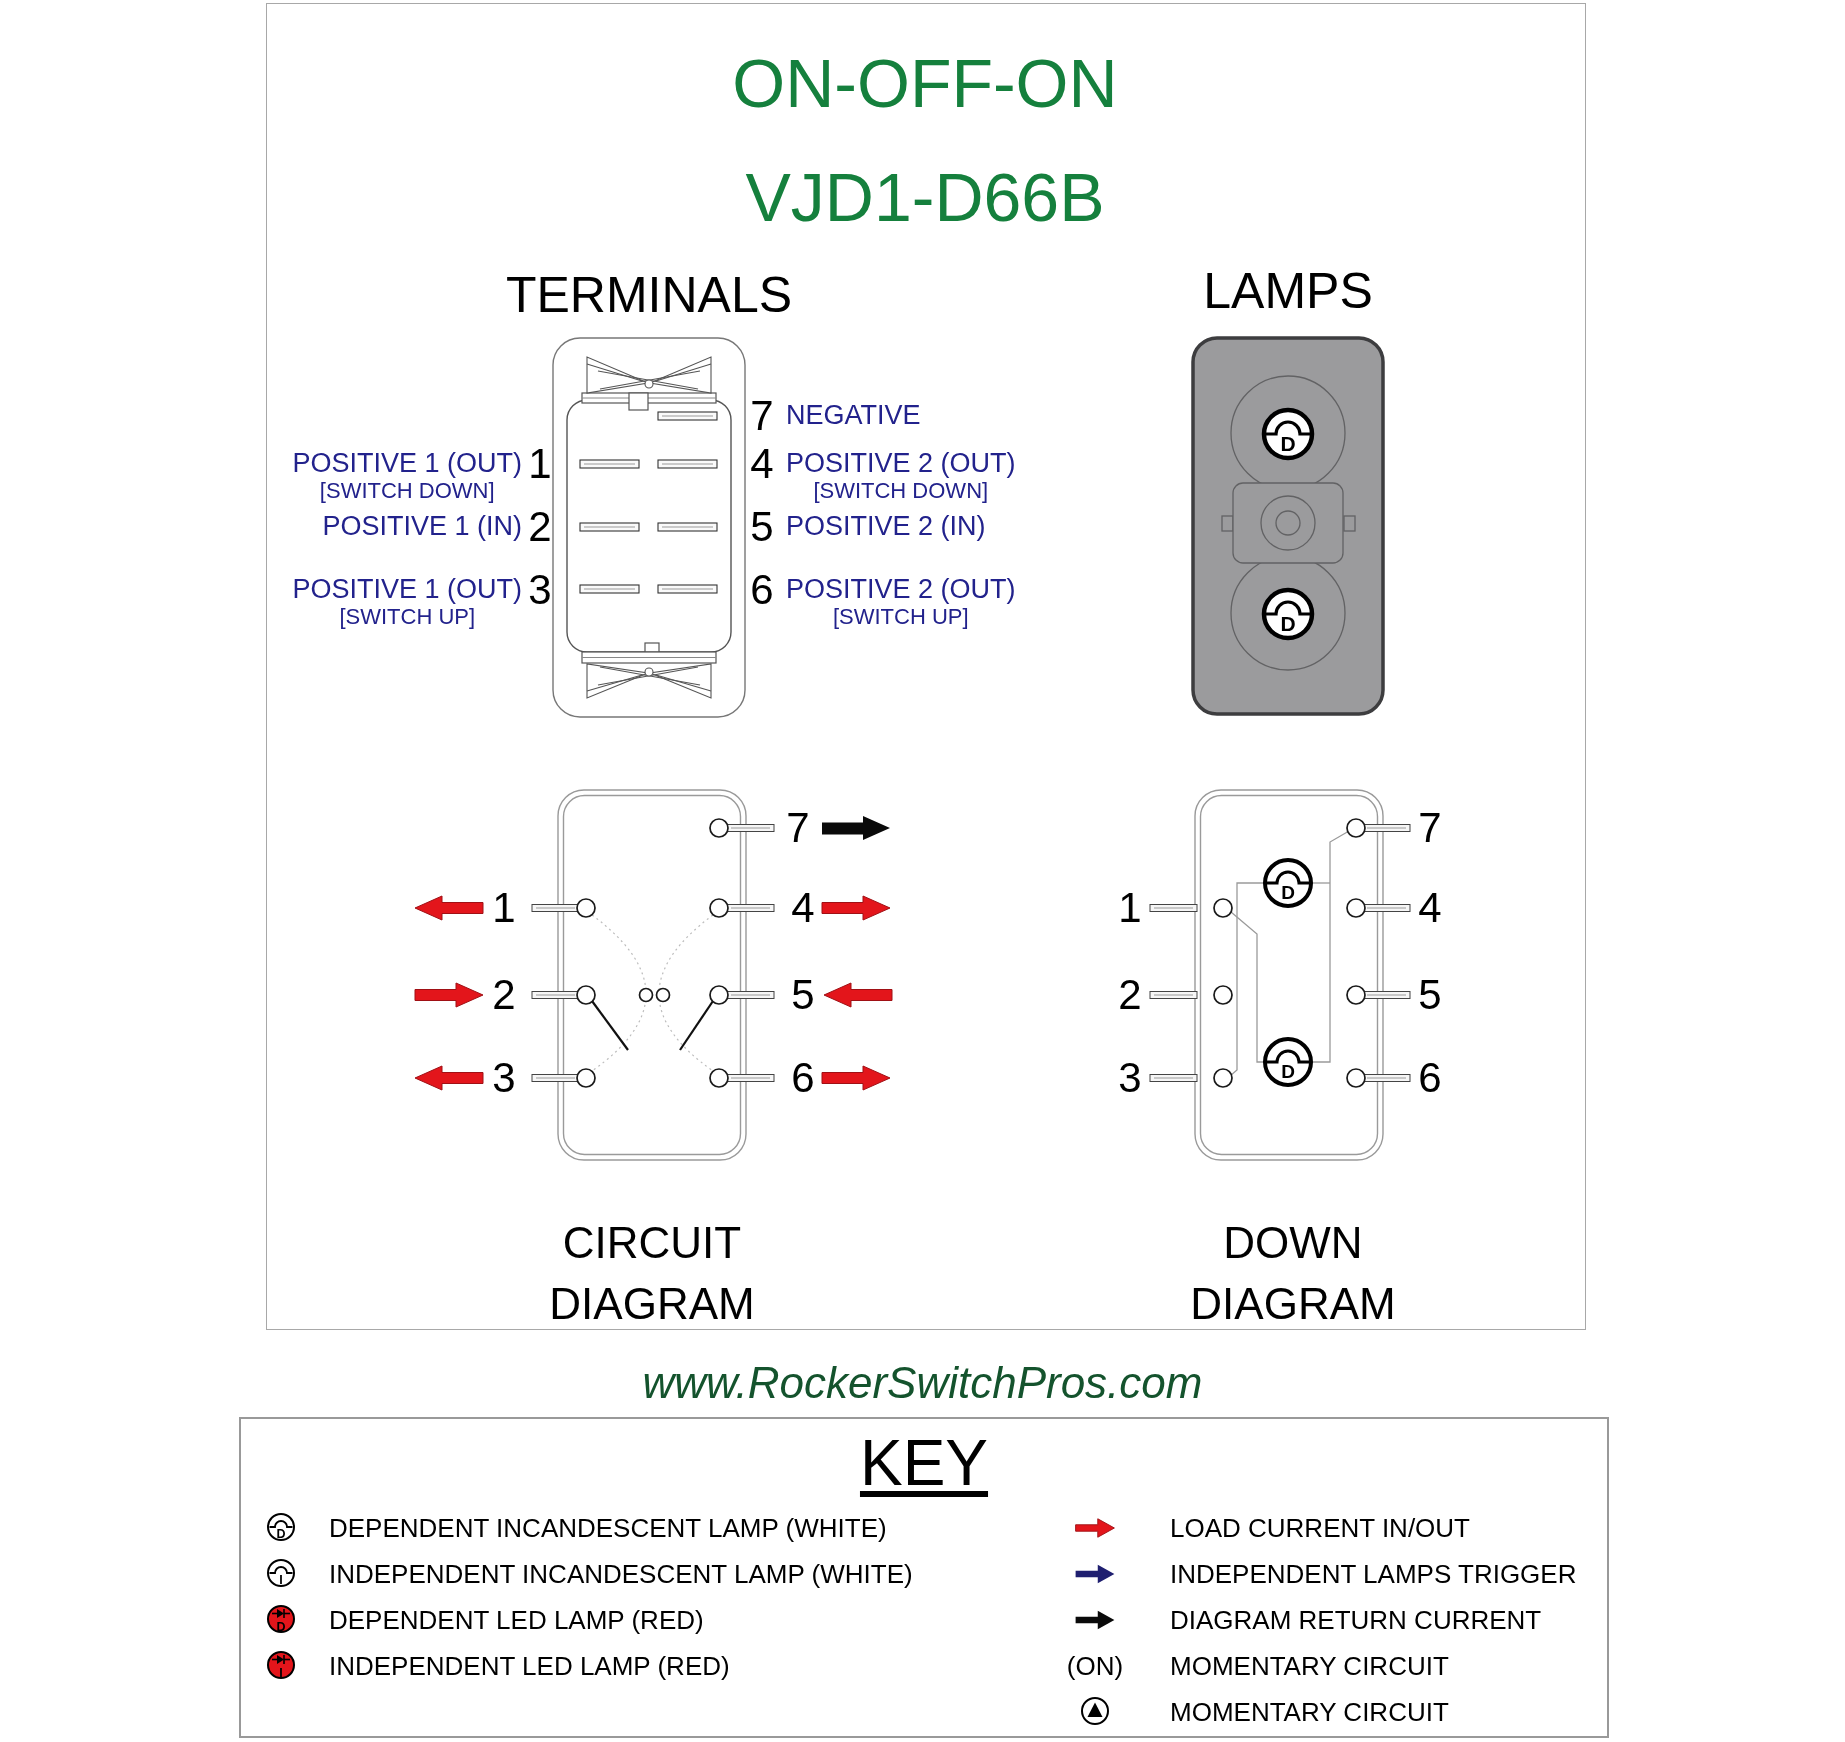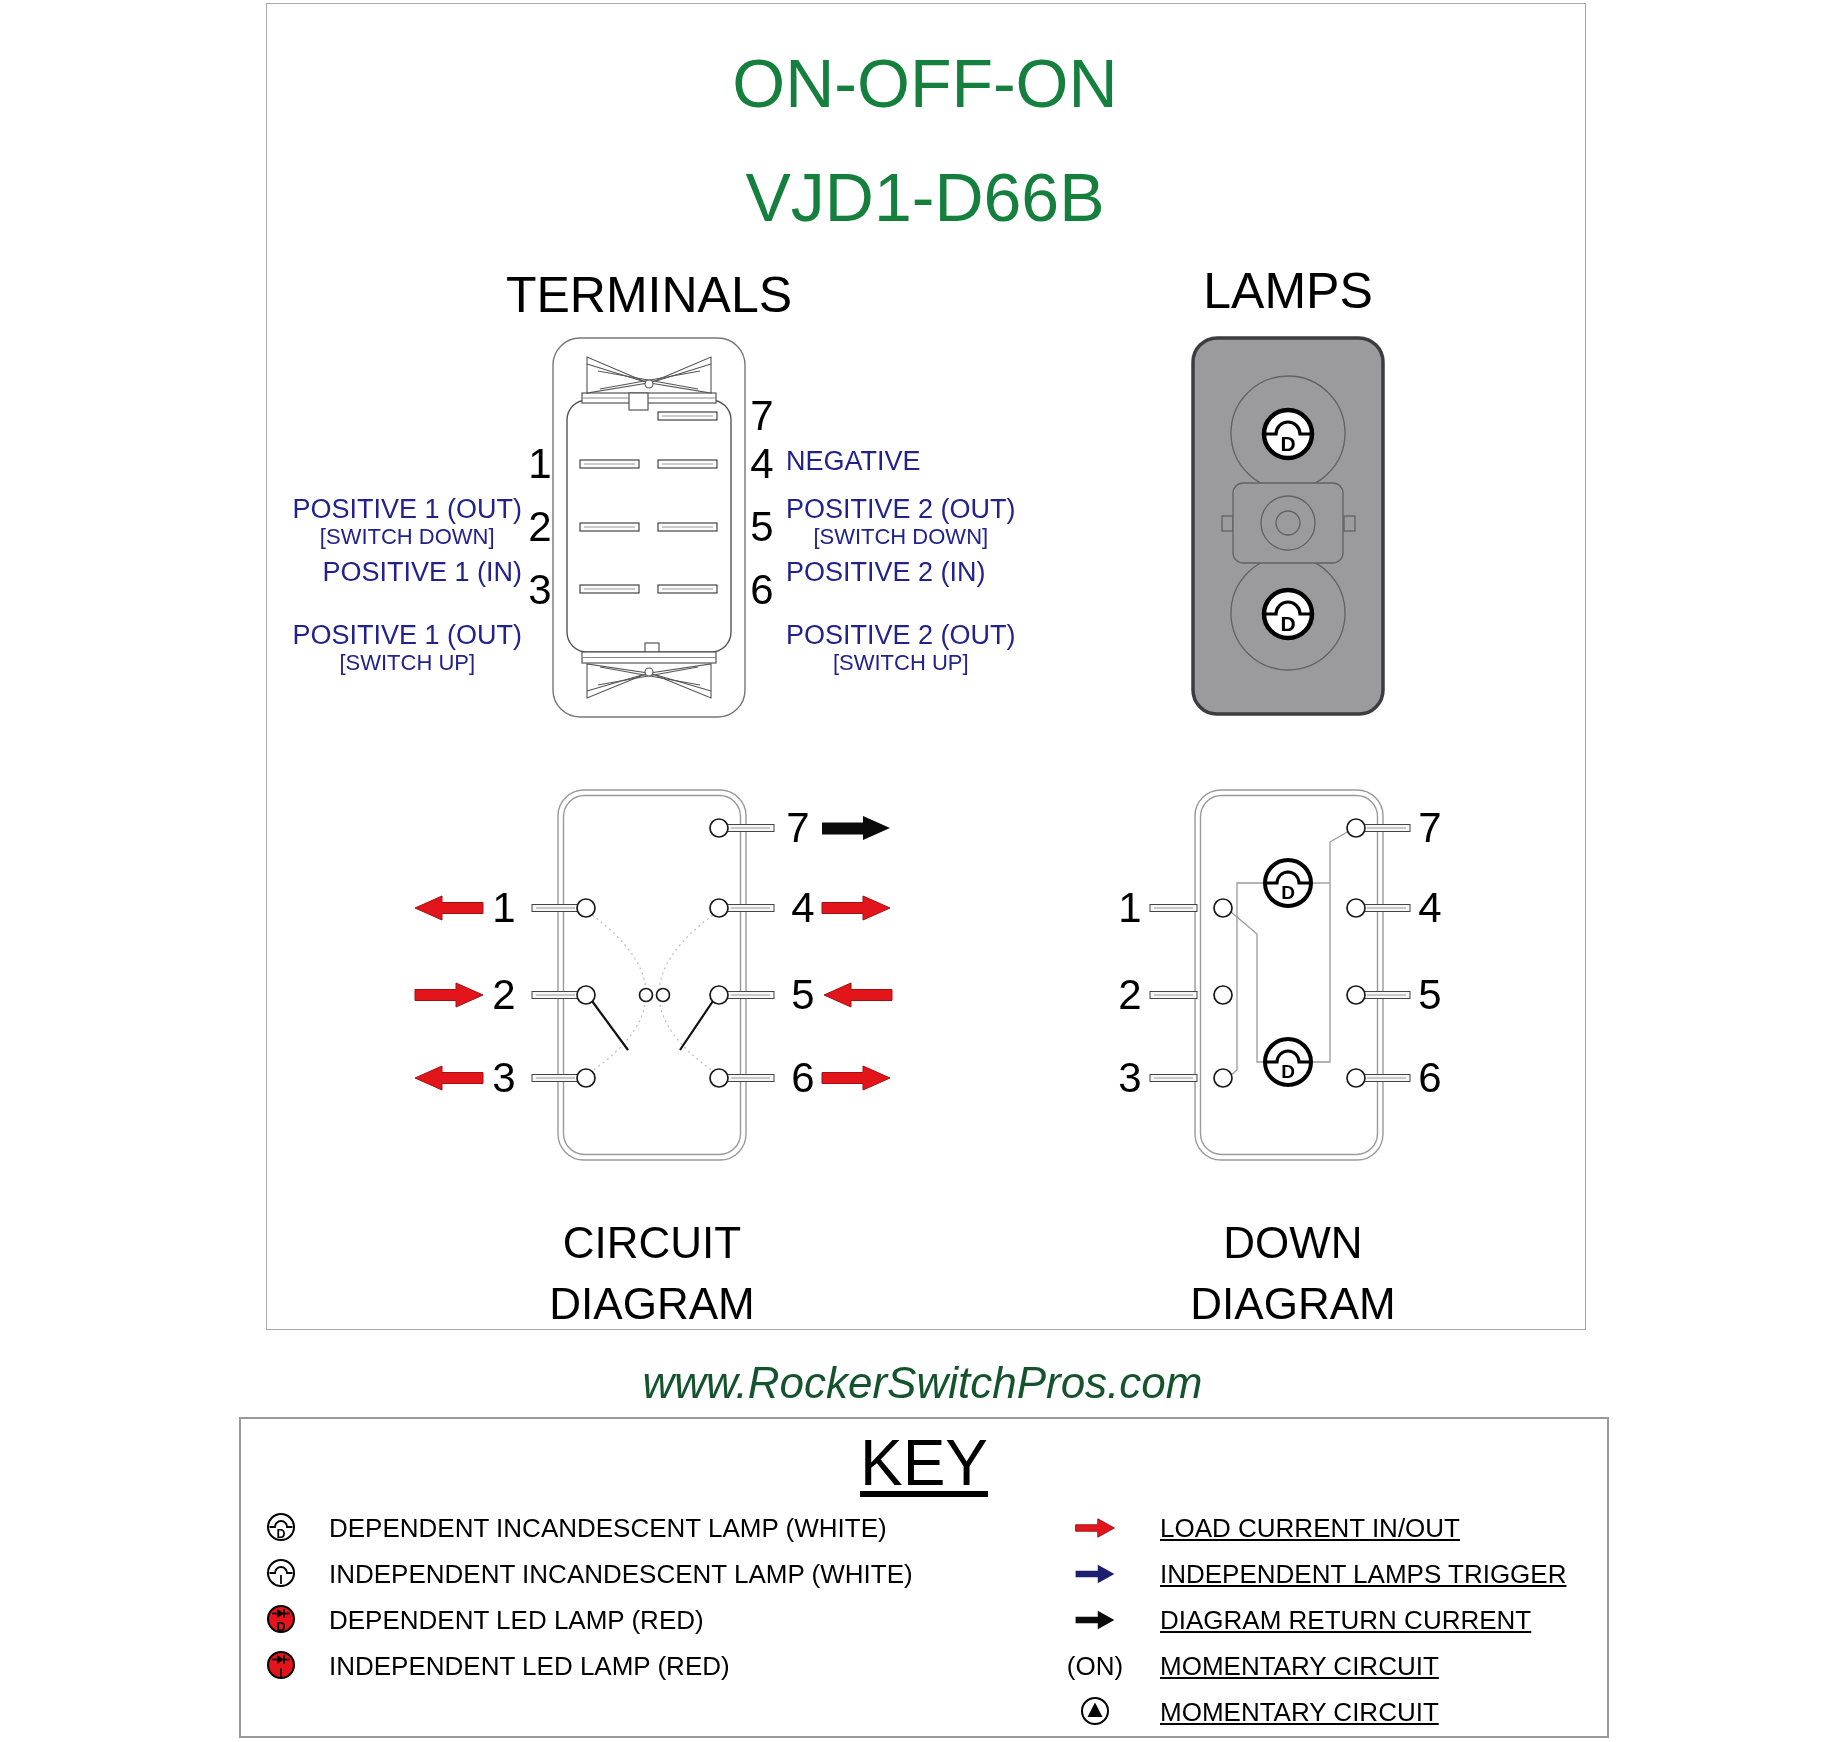--- a/index.html
+++ b/index.html
@@ -4,31 +4,31 @@
 <style>
   html,body{margin:0;padding:0;background:#fff;}
   body{position:relative;width:1845px;height:1742px;font-family:"Liberation Sans",sans-serif;color:#000;overflow:hidden;}
   .abs{position:absolute;}
   .main-box{left:266px;top:3px;width:1318px;height:1325px;border:1px solid #a8a8a8;}
   .title{left:266px;top:26px;width:1318px;text-align:center;font-size:68px;line-height:114px;color:#15803d;}
   .heading{font-size:50px;transform:translateX(-50%);white-space:nowrap;}
   .caption{font-size:44px;line-height:61px;text-align:center;transform:translateX(-50%);white-space:nowrap;}
   .num{font-size:42px;transform:translate(-50%,-50%);white-space:nowrap;}
   .tlab{color:#22228c;text-align:center;white-space:nowrap;}
-  .tlab .main{font-size:27px;line-height:31px;margin-top:46px;}
+  .tlab .main{font-size:27px;line-height:31px;}
   .tlab .sub{font-size:22px;line-height:23px;}
   .website{left:0;top:1358px;width:1845px;text-align:center;font-style:italic;font-size:44px;color:#14532d;}
   .key-box{left:239px;top:1417px;width:1370px;height:321px;border:2px solid #999;box-sizing:border-box;}
   .key-title{left:239px;top:1426px;width:1370px;text-align:center;font-size:64px;text-decoration:underline;text-underline-offset:6px;}
   .keyrow{display:flex;align-items:center;height:32px;}
   .keyrow .icon-slot{width:32px;height:32px;flex:0 0 auto;}
   .keyrow .icon-slot-r{width:80px;height:32px;flex:0 0 auto;display:flex;align-items:center;justify-content:center;}
   .keyrow .klabel{font-size:26px;white-space:nowrap;}
   .keyrow-l .klabel{margin-left:32px;}
-  .keyrow-r .klabel{margin-left:25px;text-decoration:underline;}
+  .keyrow-r .klabel{margin-left:35px;}
   .on-prefix{font-size:26px;}
   svg{display:block;overflow:visible;}
   svg text{font-family:"Liberation Sans",sans-serif;}
 </style>
 </head>
 <body>
 
 <div class="abs main-box"></div>
 
 <div class="abs title">

